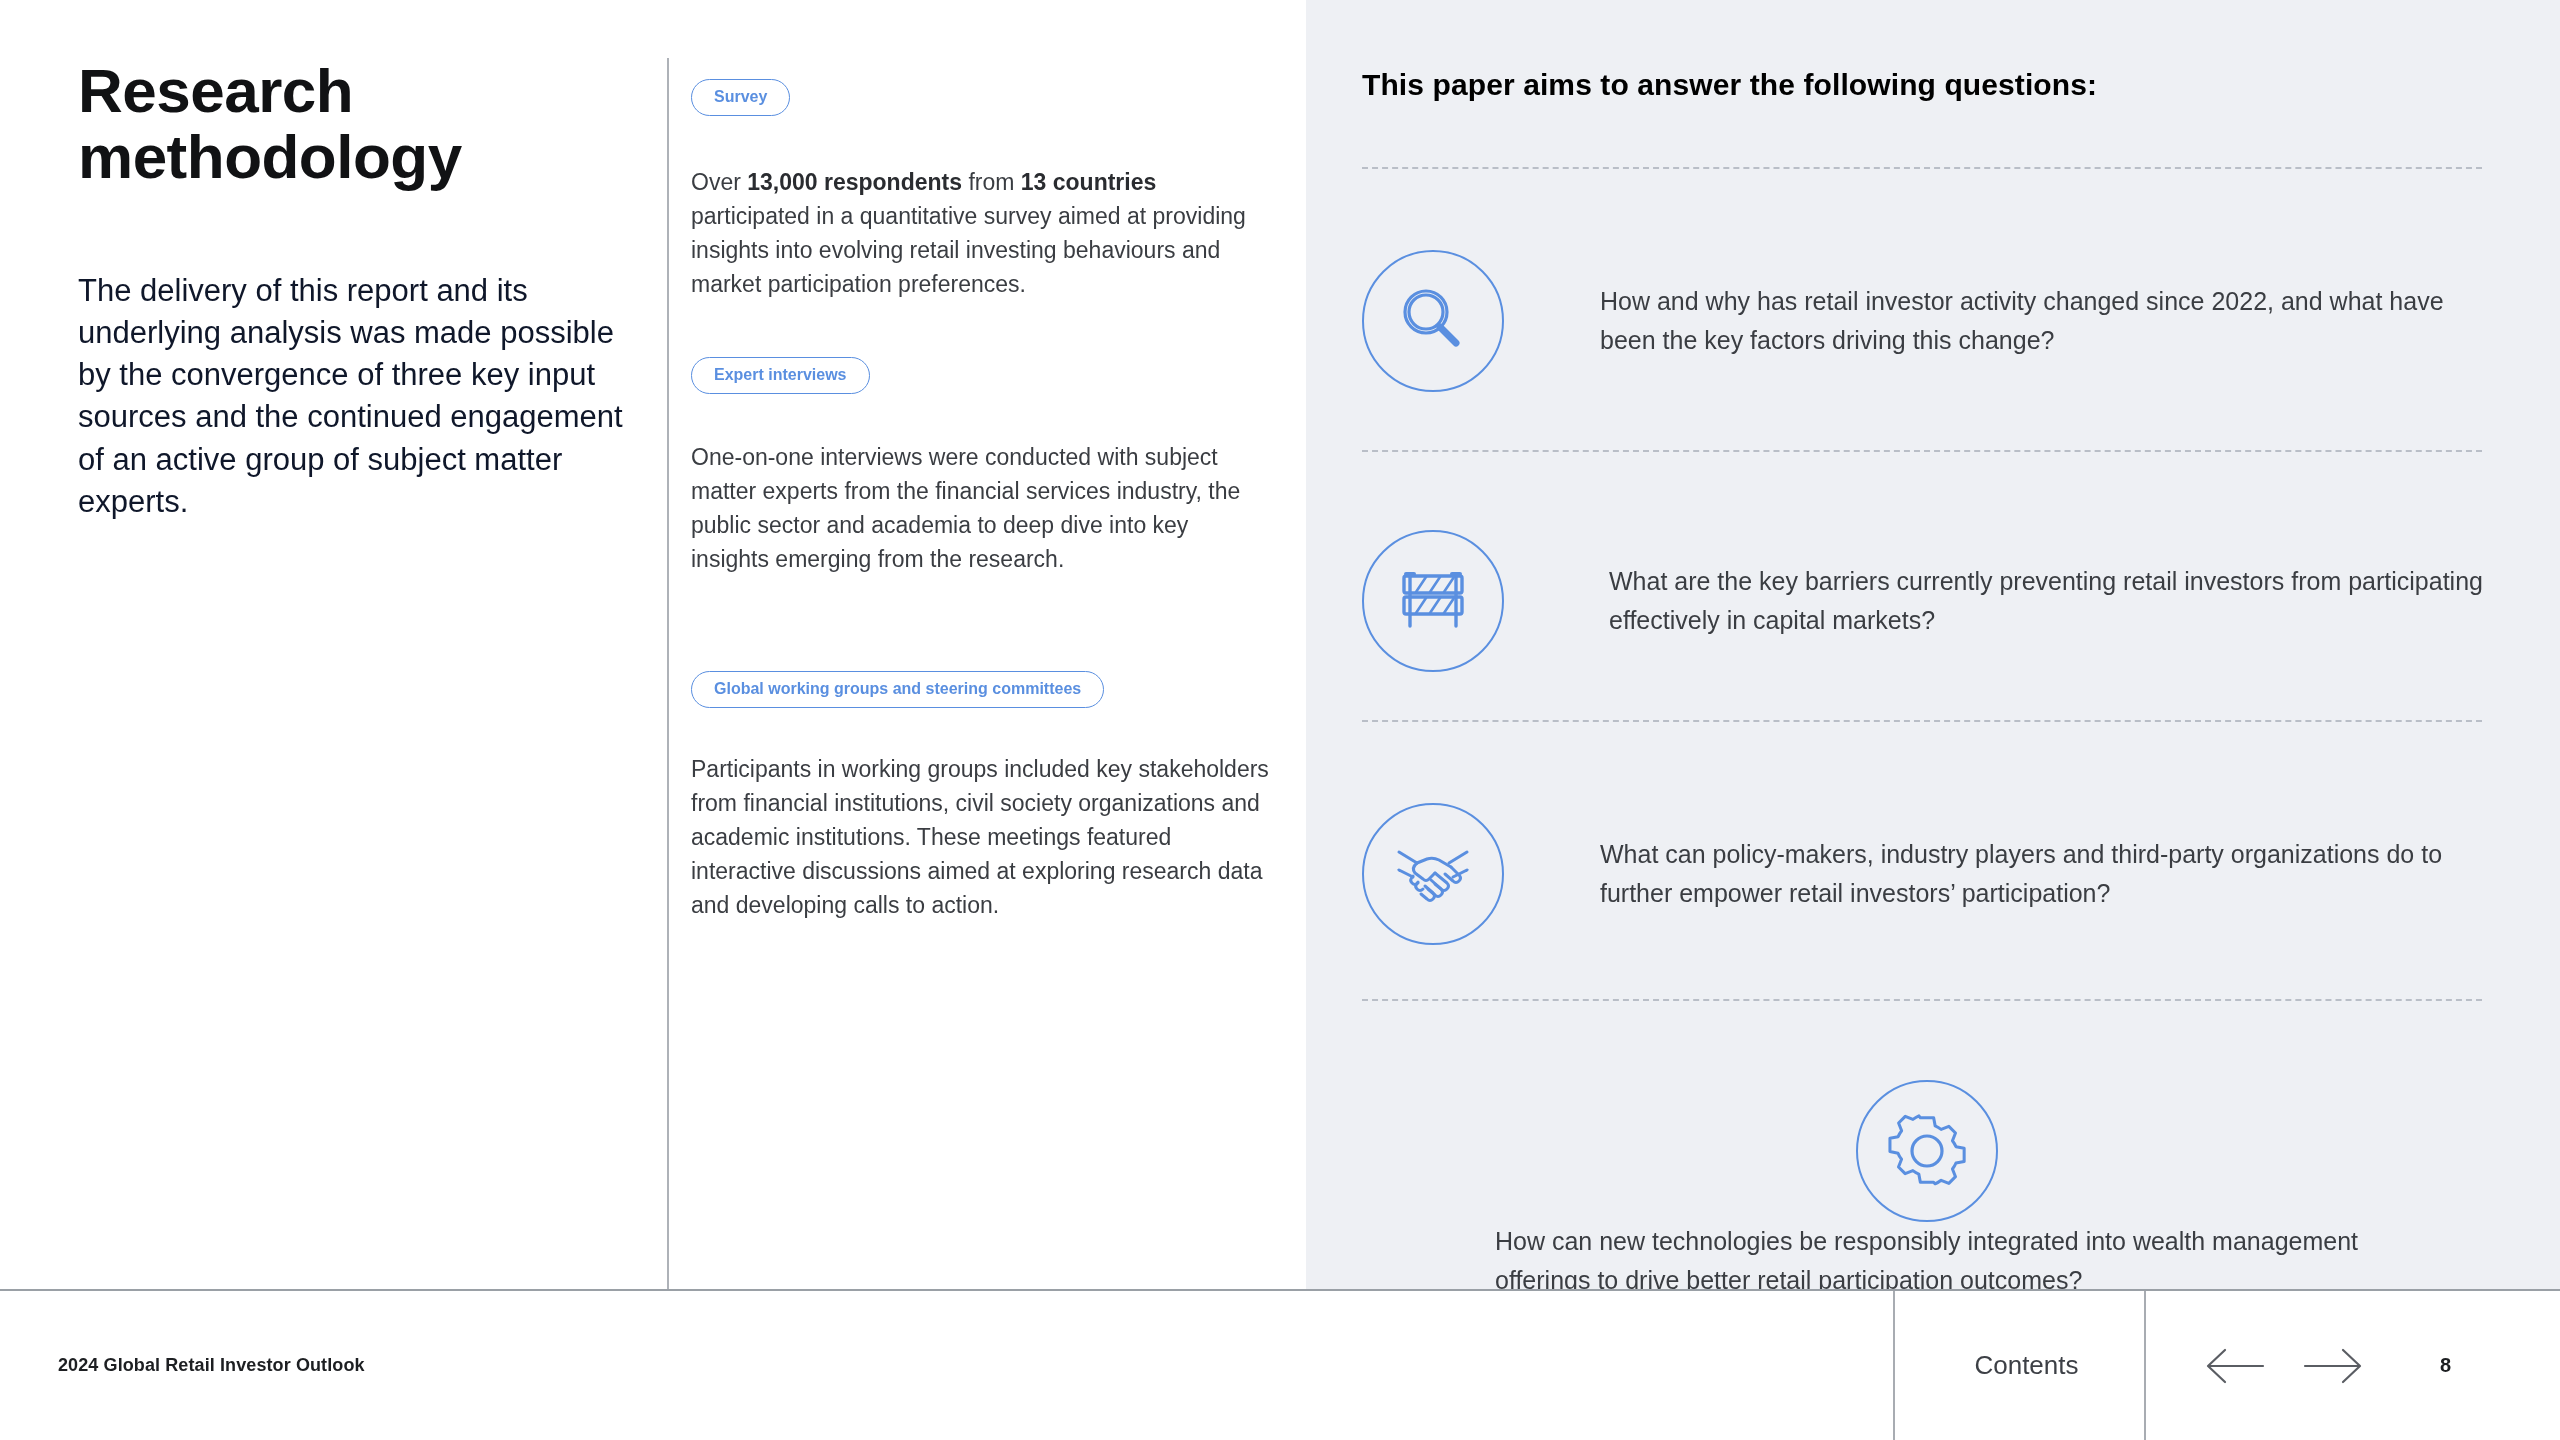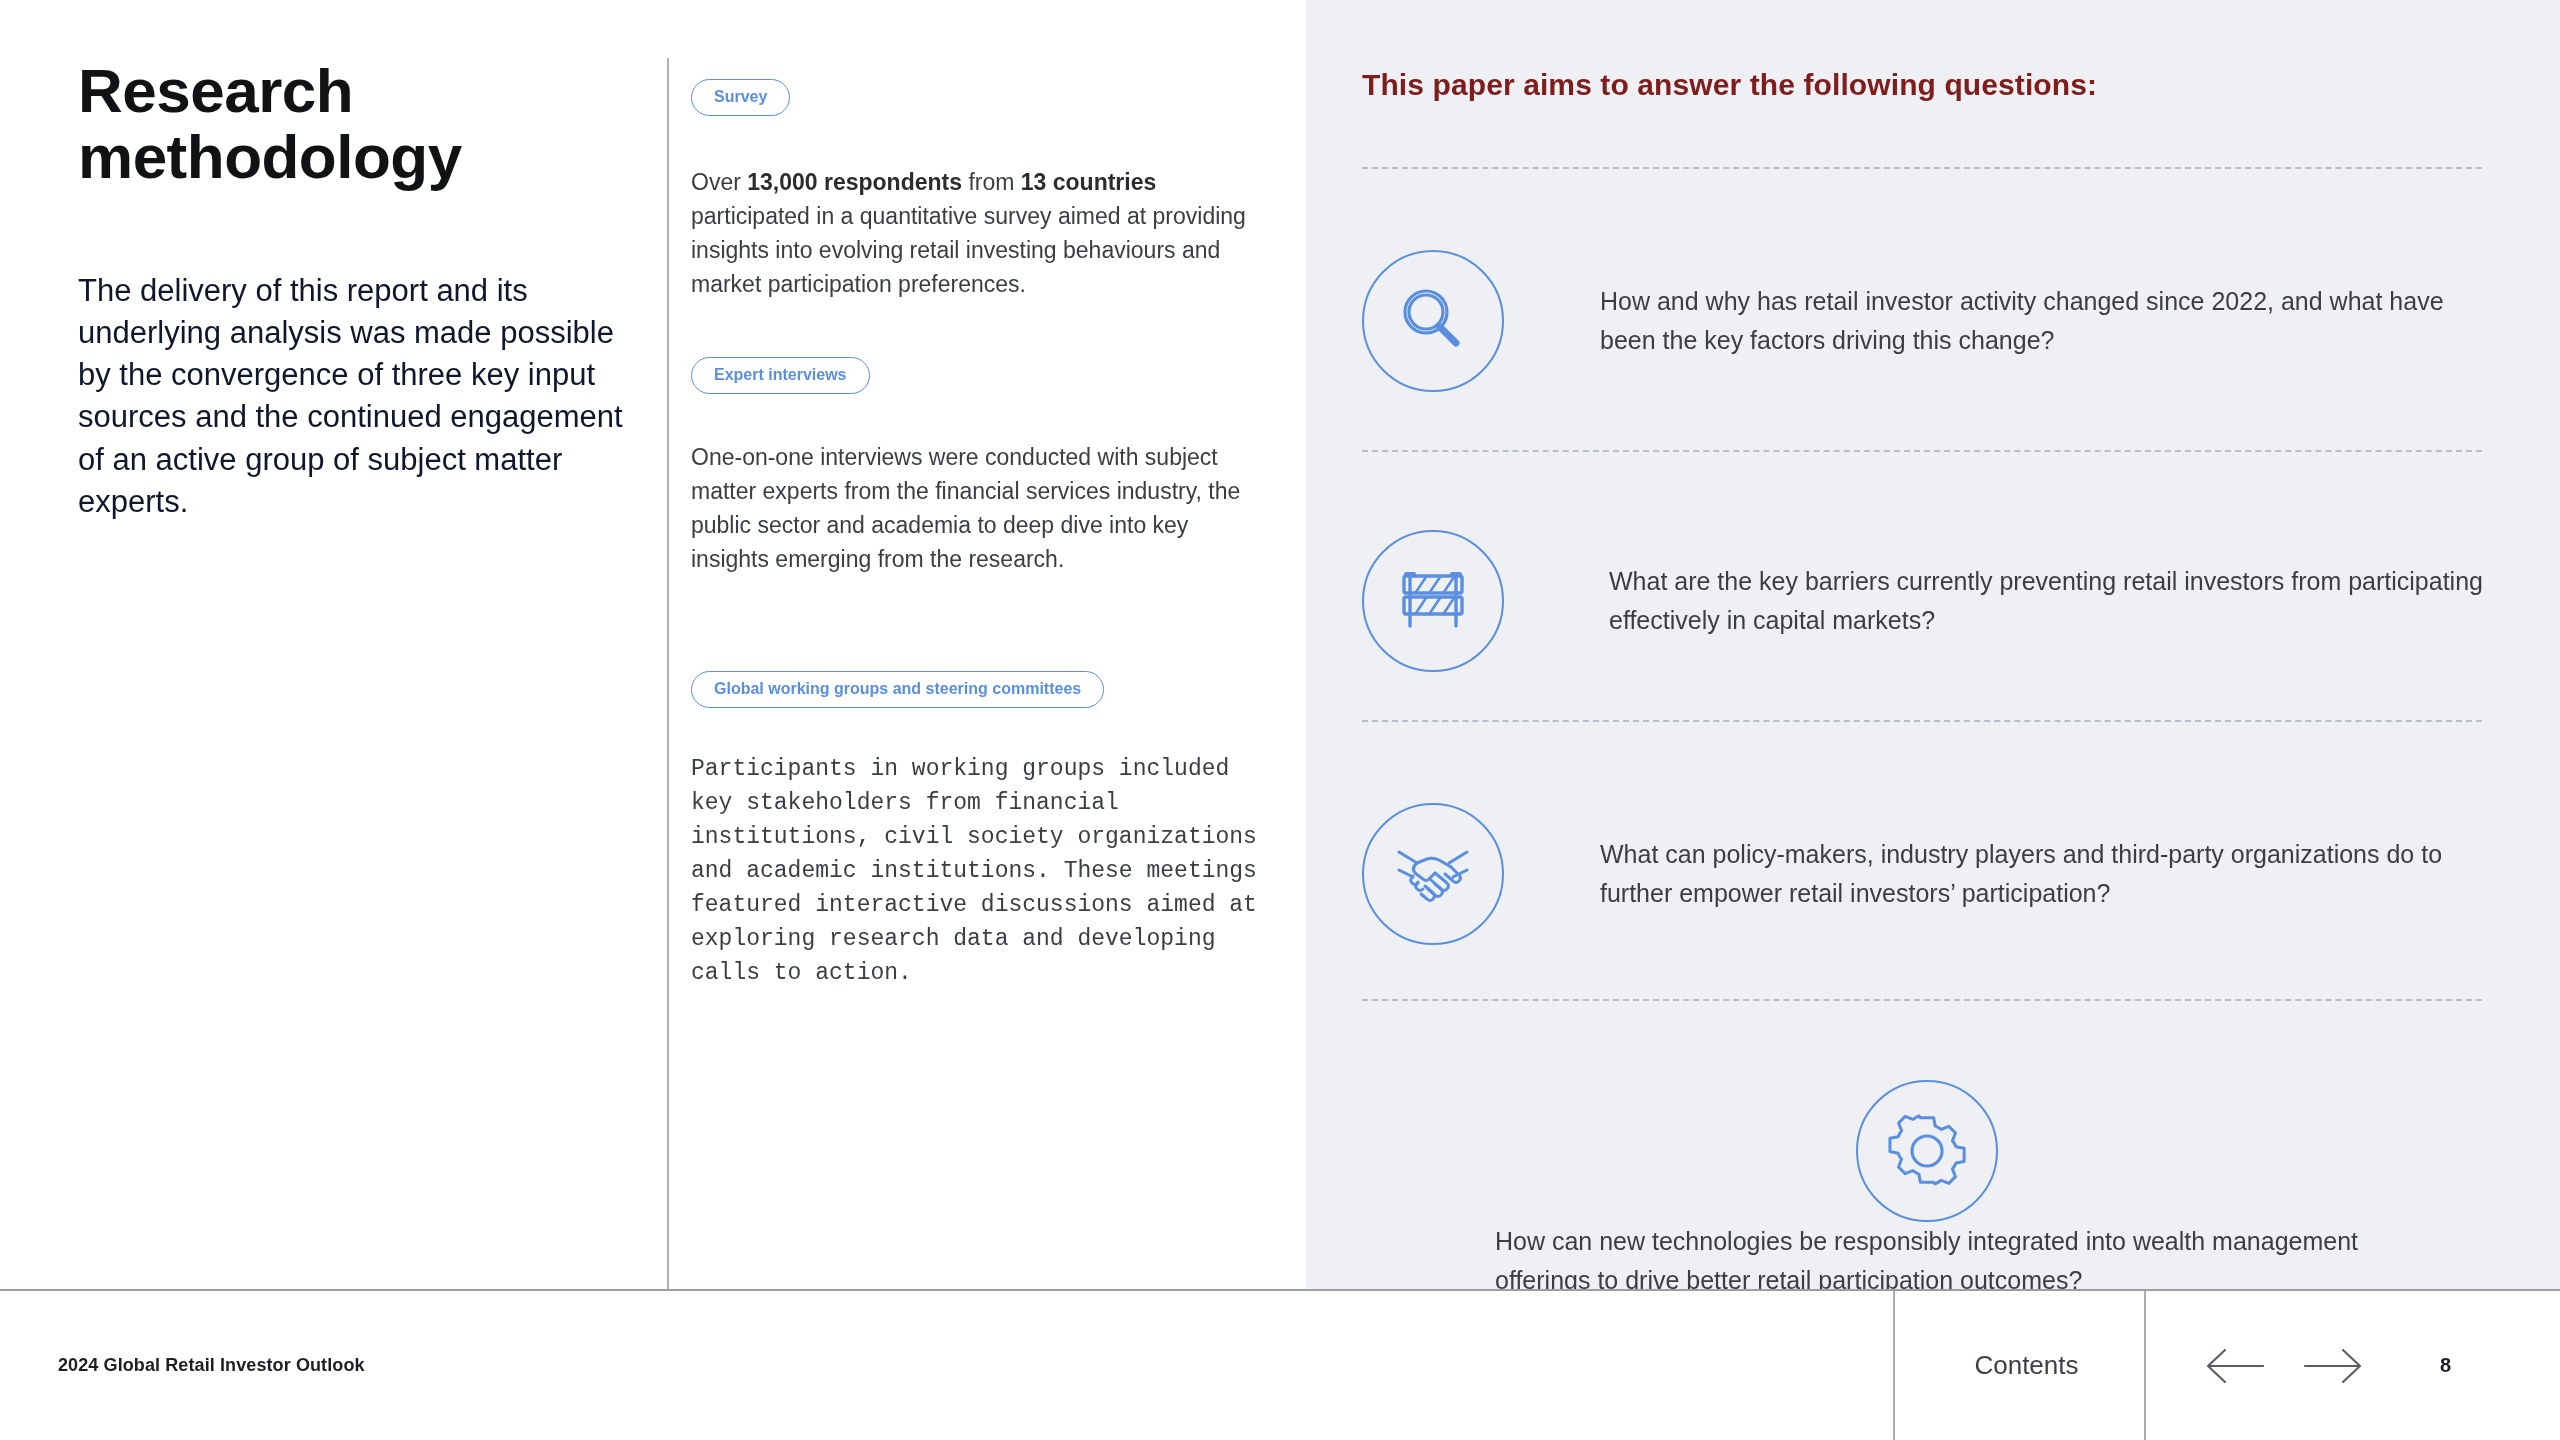--- a/index.html
+++ b/index.html
@@ -12,21 +12,21 @@
   }
   .page{position:relative;width:2560px;height:1440px;background:#ffffff;}
 
   
   .right-panel{
     position:absolute;left:1306px;top:0;width:1254px;height:1290px;
     background:#eef0f4;
   }
   .rp-title{
     position:absolute;left:1362px;top:68px;width:1120px;
-    font-size:30px;font-weight:700;color:#7f1d1d;letter-spacing:.1px;
+    font-size:30px;font-weight:700;color:#000000;letter-spacing:.1px;
   }
   .dash{
     position:absolute;left:1362px;width:1120px;height:0;
     border-top:2px dashed #b9bec7;
   }
   .d1{top:167px;} .d2{top:450px;} .d3{top:720px;} .d4{top:999px;}
 
   .q-row{position:absolute;left:1362px;width:1130px;display:flex;align-items:center;}
   .q1{top:250px;} .q2{top:530px;gap:9px;} .q3{top:803px;} .q4{top:1080px;flex-direction:column;}
 
@@ -67,21 +67,21 @@
     line-height:1;white-space:nowrap;
   }
   .pill-wrap{position:absolute;}
   .p1{top:79px;left:0;} .p2{top:357px;left:0;} .p3{top:671px;left:0;}
   .para{
     position:absolute;left:0;width:580px;
     font-size:23px;line-height:34px;color:#3a3d42;
   }
   .para b{font-weight:700;color:#2a2c30;}
   .t1{top:165px;} .t2{top:440px;} 
-  .t3{top:752px;font-family:Liberation Mono, monospace;}
+  .t3{top:752px;}
 
   
   .footer-line{position:absolute;left:0;top:1289px;width:2560px;height:1.6px;background:#9aa0a6;}
   .footer{position:absolute;left:0;top:1291px;width:2560px;height:149px;background:#fff;}
   .footer-label{
     position:absolute;left:58px;top:1355px;
     font-size:18px;font-weight:700;color:#1d1f22;letter-spacing:.1px;
   }
   .fdiv{position:absolute;top:1291px;width:1.6px;height:149px;background:#a8acb2;}
   .fd1{left:1893px;} .fd2{left:2144px;}

